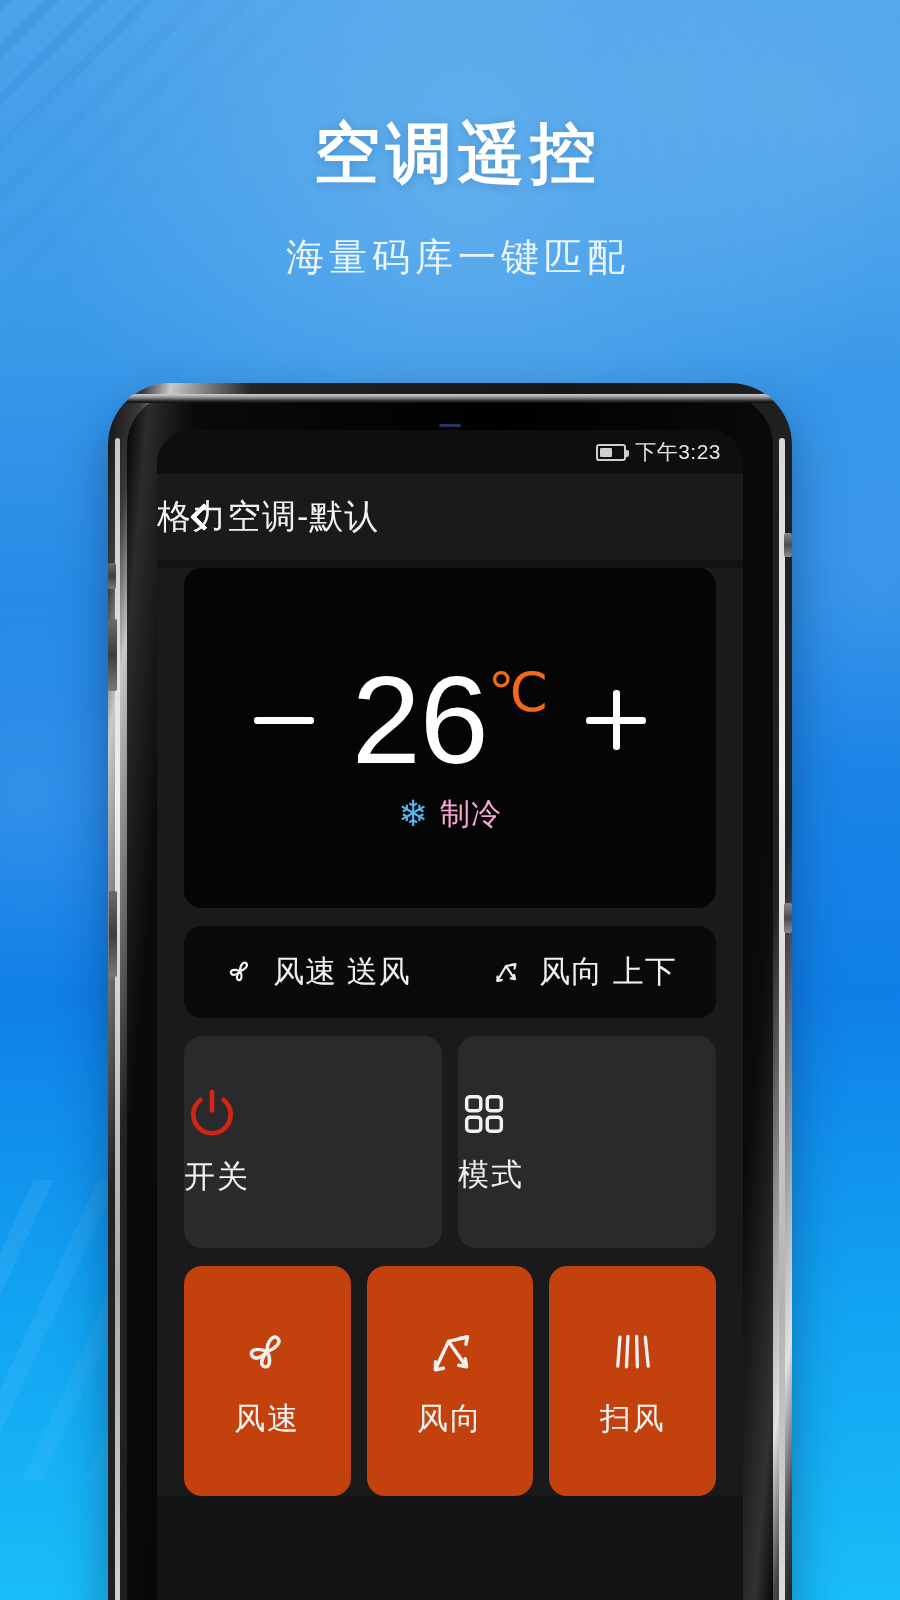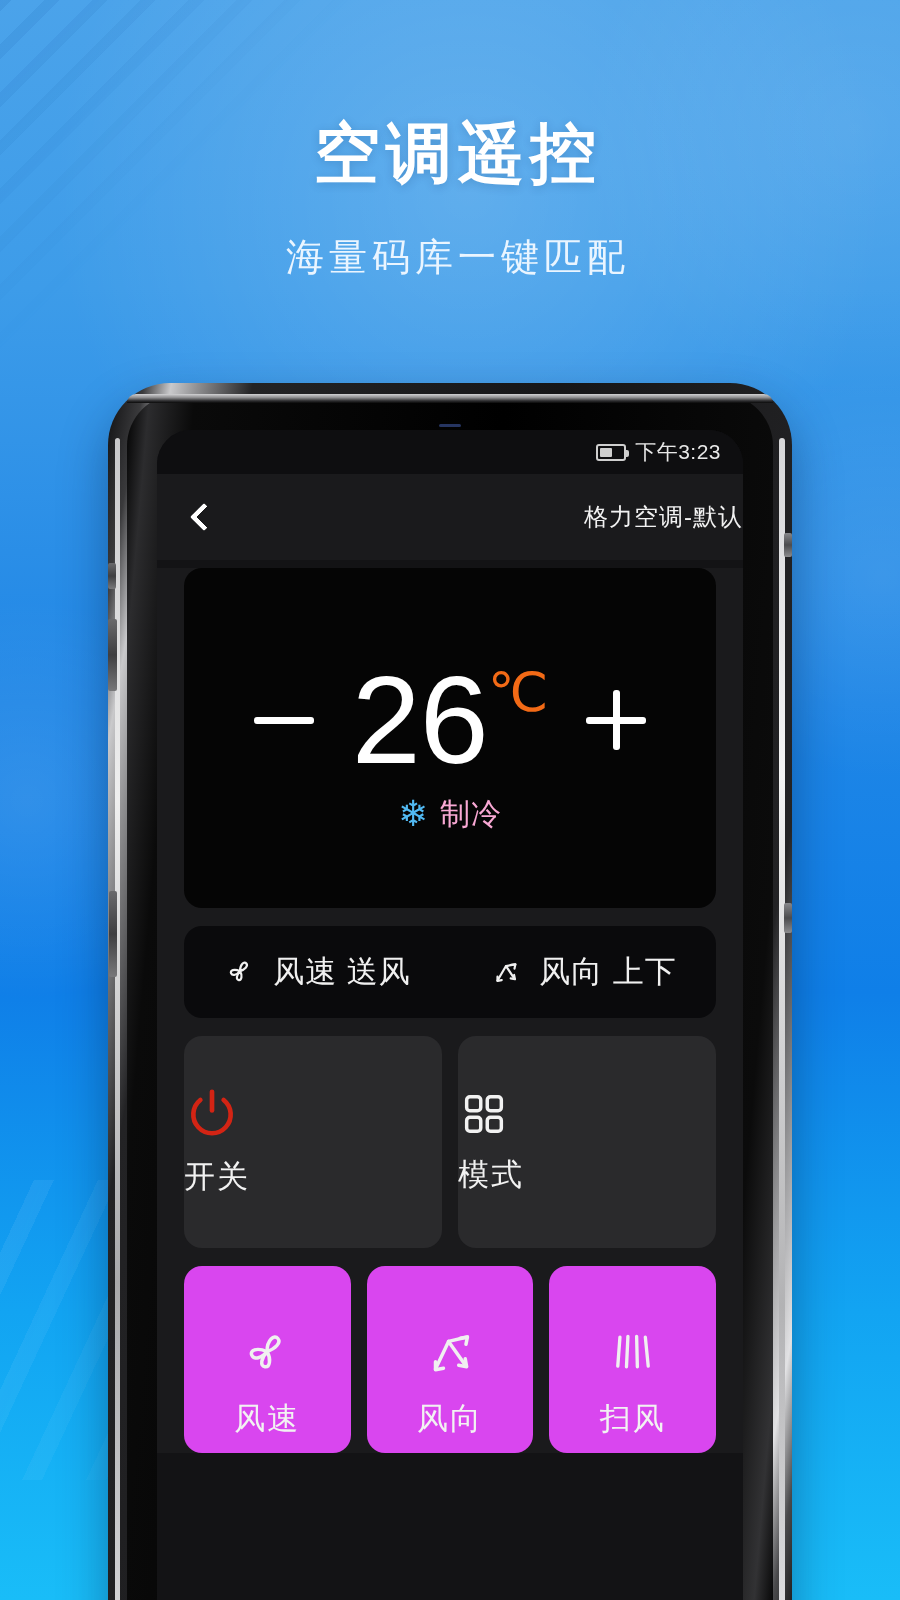--- a/index.html
+++ b/index.html
@@ -108,21 +108,21 @@
                   background:#cfcfcf; border-radius:0 2px 2px 0; }
   #battery-level { width:12px; height:9px; background:#cfcfcf; margin-left:2px; border-radius:1px; }
   #status-time { font-size:21px; color:#e8e8e8; letter-spacing:.5px; }
 
   
   #appbar { height:86px; display:flex; align-items:center; position:relative; background:#1a1a1c; }
   #back-button { position:absolute; left:16px; width:62px; height:62px;
                  display:flex; align-items:center; justify-content:center; cursor:pointer; }
   #back-chevron { width:20px; height:20px; border-left:5px solid #fff; border-bottom:5px solid #fff;
                  transform:rotate(45deg); border-radius:2px; }
-  #appbar-title { flex:1; text-align:right; font-size:24px; color:#f2f2f2; letter-spacing:1px; }
+  #appbar-title { flex:1; text-align:left; font-size:34px; color:#f2f2f2; letter-spacing:1px; }
 
   #content { background:#1a1a1c; padding:0 27px; }
 
   
   #temp-card {
     background:#050505; border-radius:18px; height:340px; margin-top:8px;
     display:flex; flex-direction:column; align-items:center; justify-content:center;
     position:relative;
   }
   #temp-row { display:flex; align-items:center; justify-content:center; width:100%;
@@ -150,21 +150,21 @@
 
   
   #row-2up { display:flex; gap:16px; margin-top:18px; }
   .bigbtn { flex:1; height:212px; background:#2a2a2c; border-radius:18px;
             display:flex; flex-direction:column; justify-content:center;
             gap:14px; cursor:pointer; }
   .bigbtn .lbl { font-size:31px; color:#f2f2f2; letter-spacing:2px; }
 
   
   #row-3up { display:flex; gap:16px; margin-top:18px; }
-  .smallbtn { flex:1; height:187px; background:#d946ef; border-radius:18px;
+  .smallbtn { flex:1; height:230px; background:#c2410c; border-radius:18px;
               display:flex; flex-direction:column; align-items:center; justify-content:flex-start;
               padding-top:58px; gap:16px; cursor:pointer; }
   .smallbtn .lbl { font-size:31px; color:#f2f2f2; letter-spacing:2px; }
 
   svg { display:block; overflow:visible; }
 </style>
 </head>
 <body>
 
 <div id="bg">

